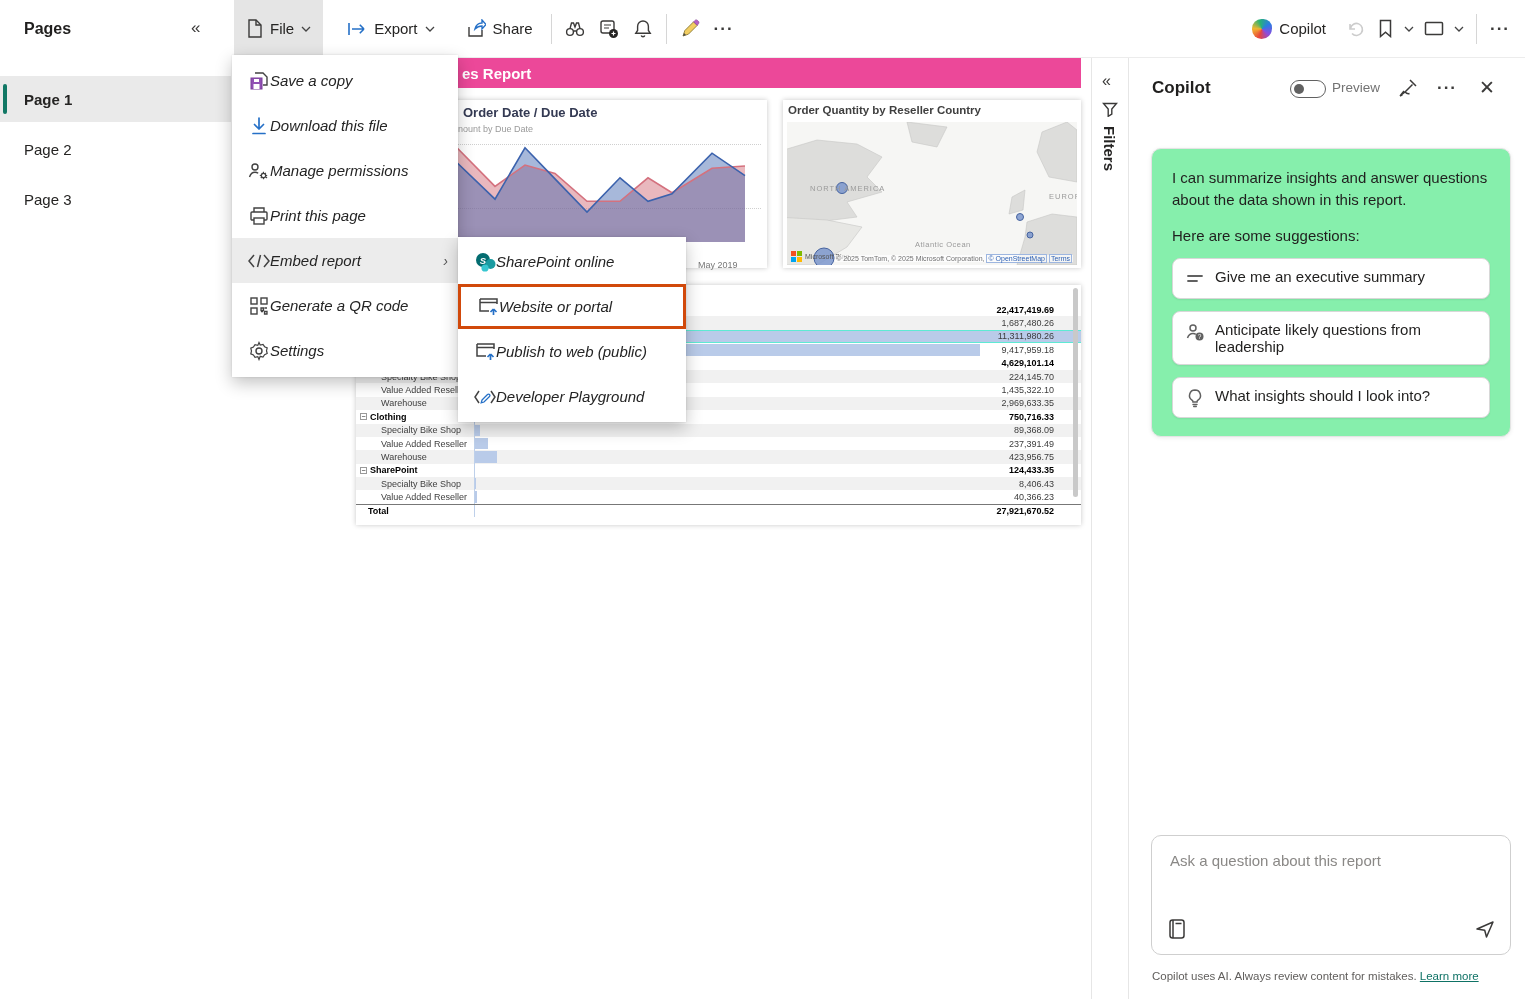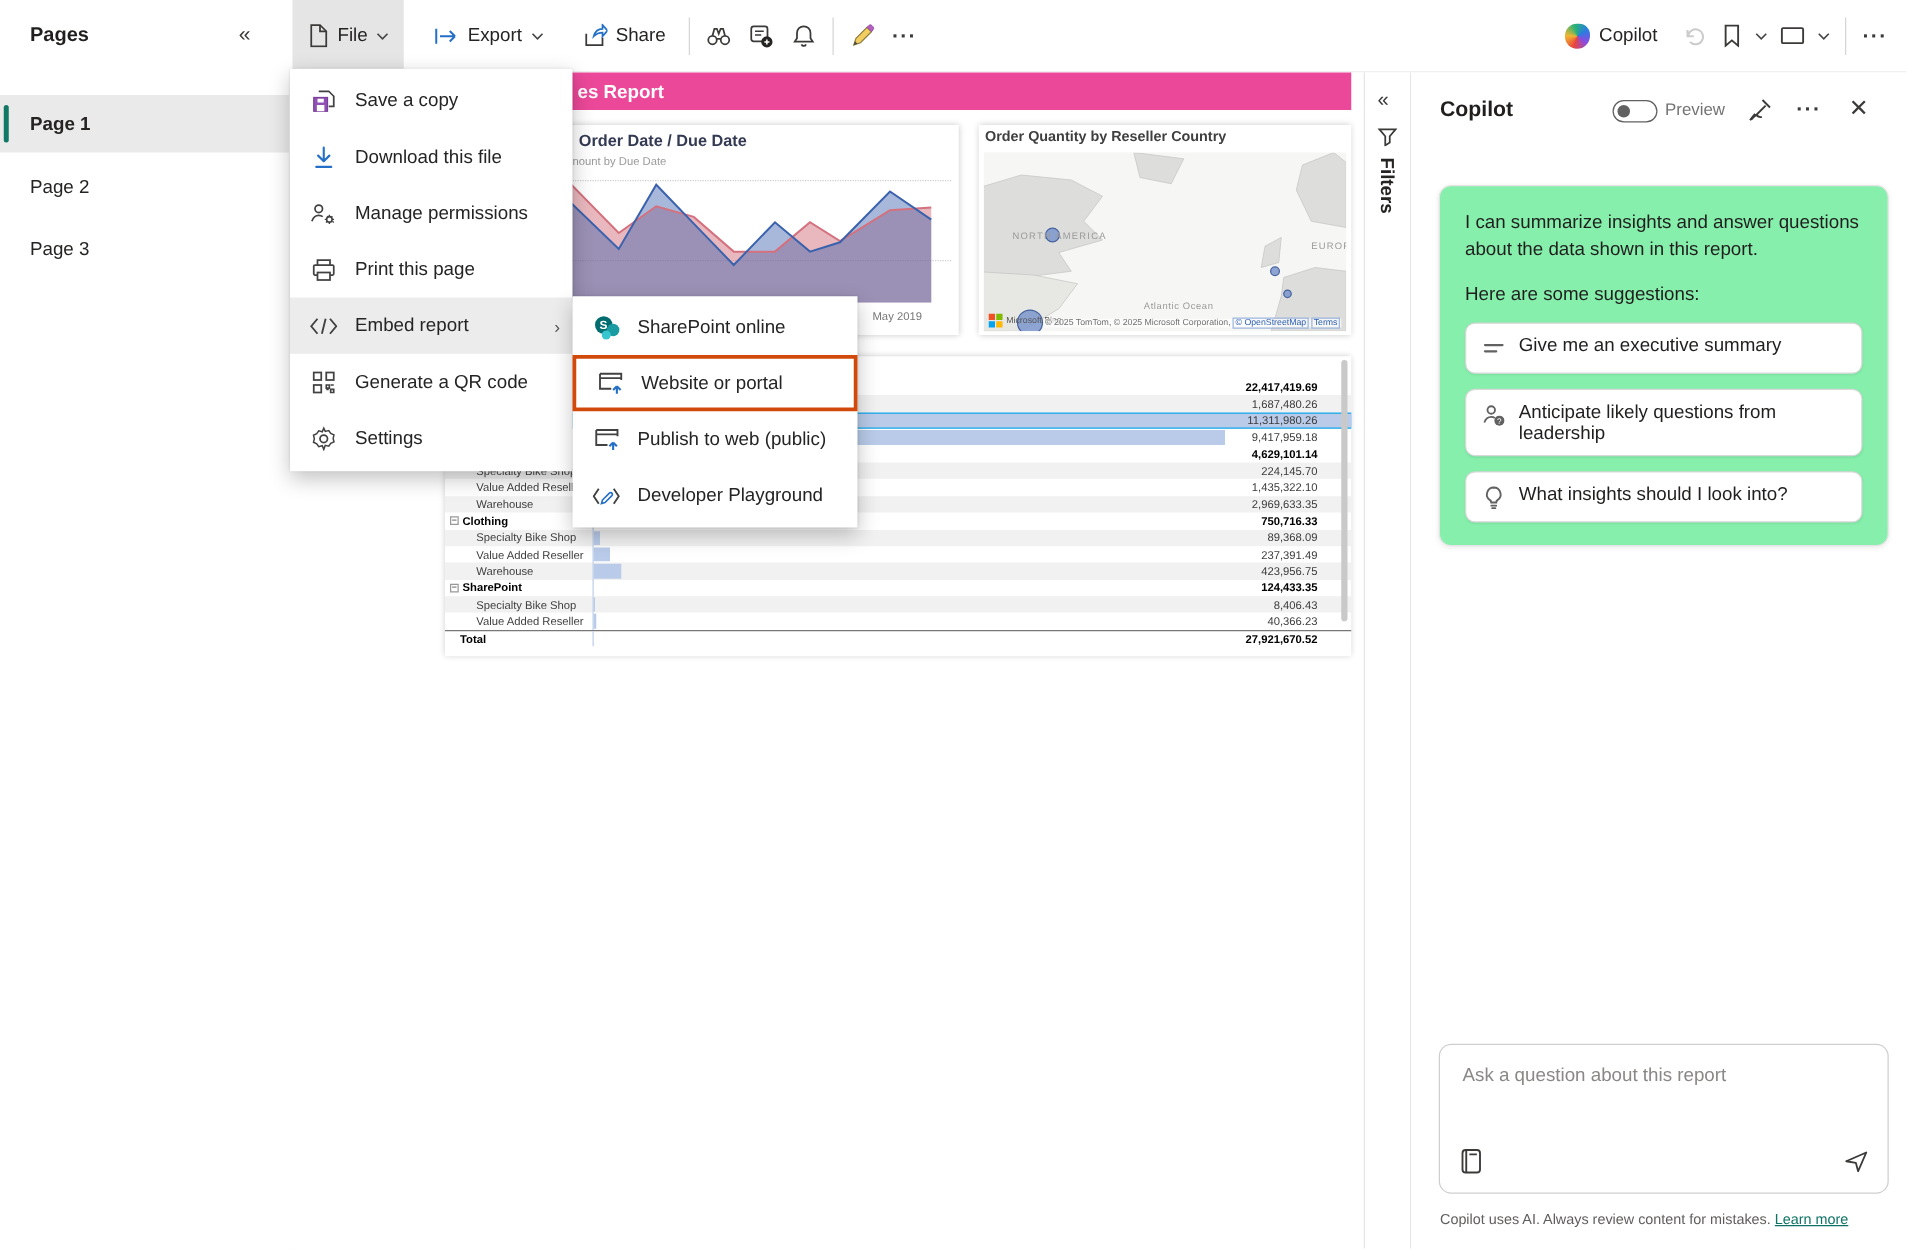--- a/index.html
+++ b/index.html
@@ -47,21 +47,21 @@
   .map-attr a{color:#2b5fb3;text-decoration:none;border:1px solid #9db6e0;padding:0 1px;}
   .bing-logo{position:absolute;left:4px;bottom:3px;display:flex;align-items:center;gap:3px;font-size:7px;color:#555;}
   .mslogo{display:grid;grid-template-columns:5px 5px;grid-gap:1px;}
   .mslogo i{width:5px;height:5px;display:block;}
 
   
   #matrix-card{left:356px;top:285px;width:725px;height:240px;}
   #mx-rows{position:absolute;left:0;top:18px;right:0;}
   .mx-row{display:flex;height:13.4px;align-items:center;font-size:9px;box-sizing:border-box;}
   .mx-row.shade-gray{background:#f1f1f1;}
-  .mx-row.shade-selected{background:#0ea5e9;}
+  .mx-row.shade-selected{background:#5eead4;}
   .mx-label{width:118px;box-sizing:border-box;display:flex;align-items:center;gap:3px;color:#404040;white-space:nowrap;overflow:hidden;height:100%;}
   .mx-cell{flex:1;position:relative;height:100%;border-left:1px solid #bed0ea;display:flex;align-items:center;justify-content:flex-end;padding-right:27px;box-sizing:border-box;}
   .mx-bar{position:absolute;left:0;top:1px;bottom:1px;background:#b9cbe9;}
   .mx-val{position:relative;color:#3c3c3c;}
   .mx-row.lvl-group .mx-label,.mx-row.lvl-group .mx-val,
   .mx-row.lvl-total .mx-label,.mx-row.lvl-total .mx-val{font-weight:bold;color:#000;}
   .mx-row.lvl-group .mx-label{padding-left:4px;}
   .mx-row.lvl-child .mx-label{padding-left:25px;}
   .mx-row.lvl-total{border-top:1px solid #777;}
   .mx-row.lvl-total .mx-label{padding-left:12px;}
@@ -85,21 +85,21 @@
   .chip .cicon{flex:0 0 20px;margin-top:1px;}
   .cp-input{position:absolute;left:22px;top:777px;width:360px;height:120px;box-sizing:border-box;border:1px solid #cfcfcf;border-radius:10px;background:#fff;}
   .cp-placeholder{position:absolute;left:18px;top:16px;font-size:15px;color:#8a8886;}
   .cp-footer{position:absolute;left:23px;top:912px;font-size:11.5px;color:#605e5c;}
   .cp-footer a{color:#0e7265;text-decoration:underline;cursor:pointer;}
 
   
   .menu{position:absolute;background:#fff;box-shadow:0 6px 16px rgba(0,0,0,.24),0 0 2px rgba(0,0,0,.12);z-index:50;}
   #file-menu{left:232px;top:55px;width:226px;padding:3px 0 4px 0;}
   #embed-submenu{left:458px;top:237px;width:228px;padding:2px 0 3px 0;z-index:51;}
-  .menu-item{display:flex;align-items:center;gap:14px;height:45px;padding:0 10px 0 16px;font-size:15px;color:#242424;cursor:pointer;box-sizing:border-box;}
+  .menu-item{display:flex;align-items:center;height:45px;padding:0 10px 0 16px;font-size:15px;color:#242424;cursor:pointer;box-sizing:border-box;font-style:italic;}
   .menu-item.hovered{background:#ececec;}
   .menu-item.orange-outline{border:3px solid #d1490b;}
   .mi-icon{width:22px;display:flex;justify-content:center;}
   .mi-chevron{margin-left:auto;color:#555;font-size:14px;}
 </style>
 </head>
 <body>
 
 <div id="app">
 
@@ -228,21 +228,21 @@
     <div class="lc-title">Order Date / Due Date</div>
     <div class="lc-sub">nount by Due Date</div>
     <div class="gridline" style="top:44px;"></div>
     <div class="gridline" style="top:108px;"></div>
     <svg id="lc-svg" width="467" height="168" viewBox="0 0 467 168" style="position:absolute;left:0;top:0;">
       <polygon id="pink-fill" fill="#d4717e" fill-opacity="0.5" points="0,61.8 80,51.0 155,45.7 195,86.4 225,65.0 255,73.5 287,101.3 320,101.3 348,77.8 372,92.8 412,68.2 445,66.0 445,142 0,142"></polygon>
       <polygon id="blue-fill" fill="#3b62ad" fill-opacity="0.45" points="0,77.8 80,65.0 155,60.7 195,99.2 225,47.8 255,78.9 287,112.0 320,77.8 348,101.3 372,93.8 412,53.2 445,75.7 445,142 0,142"></polygon>
       <polyline id="pink-line" fill="none" stroke="#d4717e" stroke-width="1.6" points="0,61.8 80,51.0 155,45.7 195,86.4 225,65.0 255,73.5 287,101.3 320,101.3 348,77.8 372,92.8 412,68.2 445,66.0"></polyline>
       <polyline id="blue-line" fill="none" stroke="#3b62ad" stroke-width="1.6" points="0,77.8 80,65.0 155,60.7 195,99.2 225,47.8 255,78.9 287,112.0 320,77.8 348,101.3 372,93.8 412,53.2 445,75.7"></polyline>
     </svg>
-    <div class="lc-axis" style="left:398px;top:148px;">May 2019</div>
+    <div class="lc-axis" style="left:398px;top:160px;">May 2019</div>
   </div>
 
   <div id="map-card" class="abs card">
     <div class="map-title">Order Quantity by Reseller Country</div>
     <div class="abs" style="left:4px;top:22px;width:290px;height:143px;background:#f6f6f4;overflow:hidden;">
       <svg width="290" height="143" viewBox="0 0 290 143">
         <path d="M-10 30 L30 18 L70 22 L95 35 L80 55 L95 70 L60 80 L70 95 L30 100 L45 120 L20 143 L-10 143 Z" fill="#dddddb" stroke="#c6c6c4" stroke-width="0.6"></path>
         <path d="M-10 95 L40 98 L75 105 L60 125 L30 143 L-10 143 Z" fill="#e7e7e4" stroke="#c6c6c4" stroke-width="0.6"></path>
         <path d="M120 0 L160 5 L150 25 L125 20 Z" fill="#dddddb" stroke="#c6c6c4" stroke-width="0.6"></path>
         <path d="M225 75 L238 68 L236 88 L222 92 Z" fill="#dddddb" stroke="#c6c6c4" stroke-width="0.6"></path>

